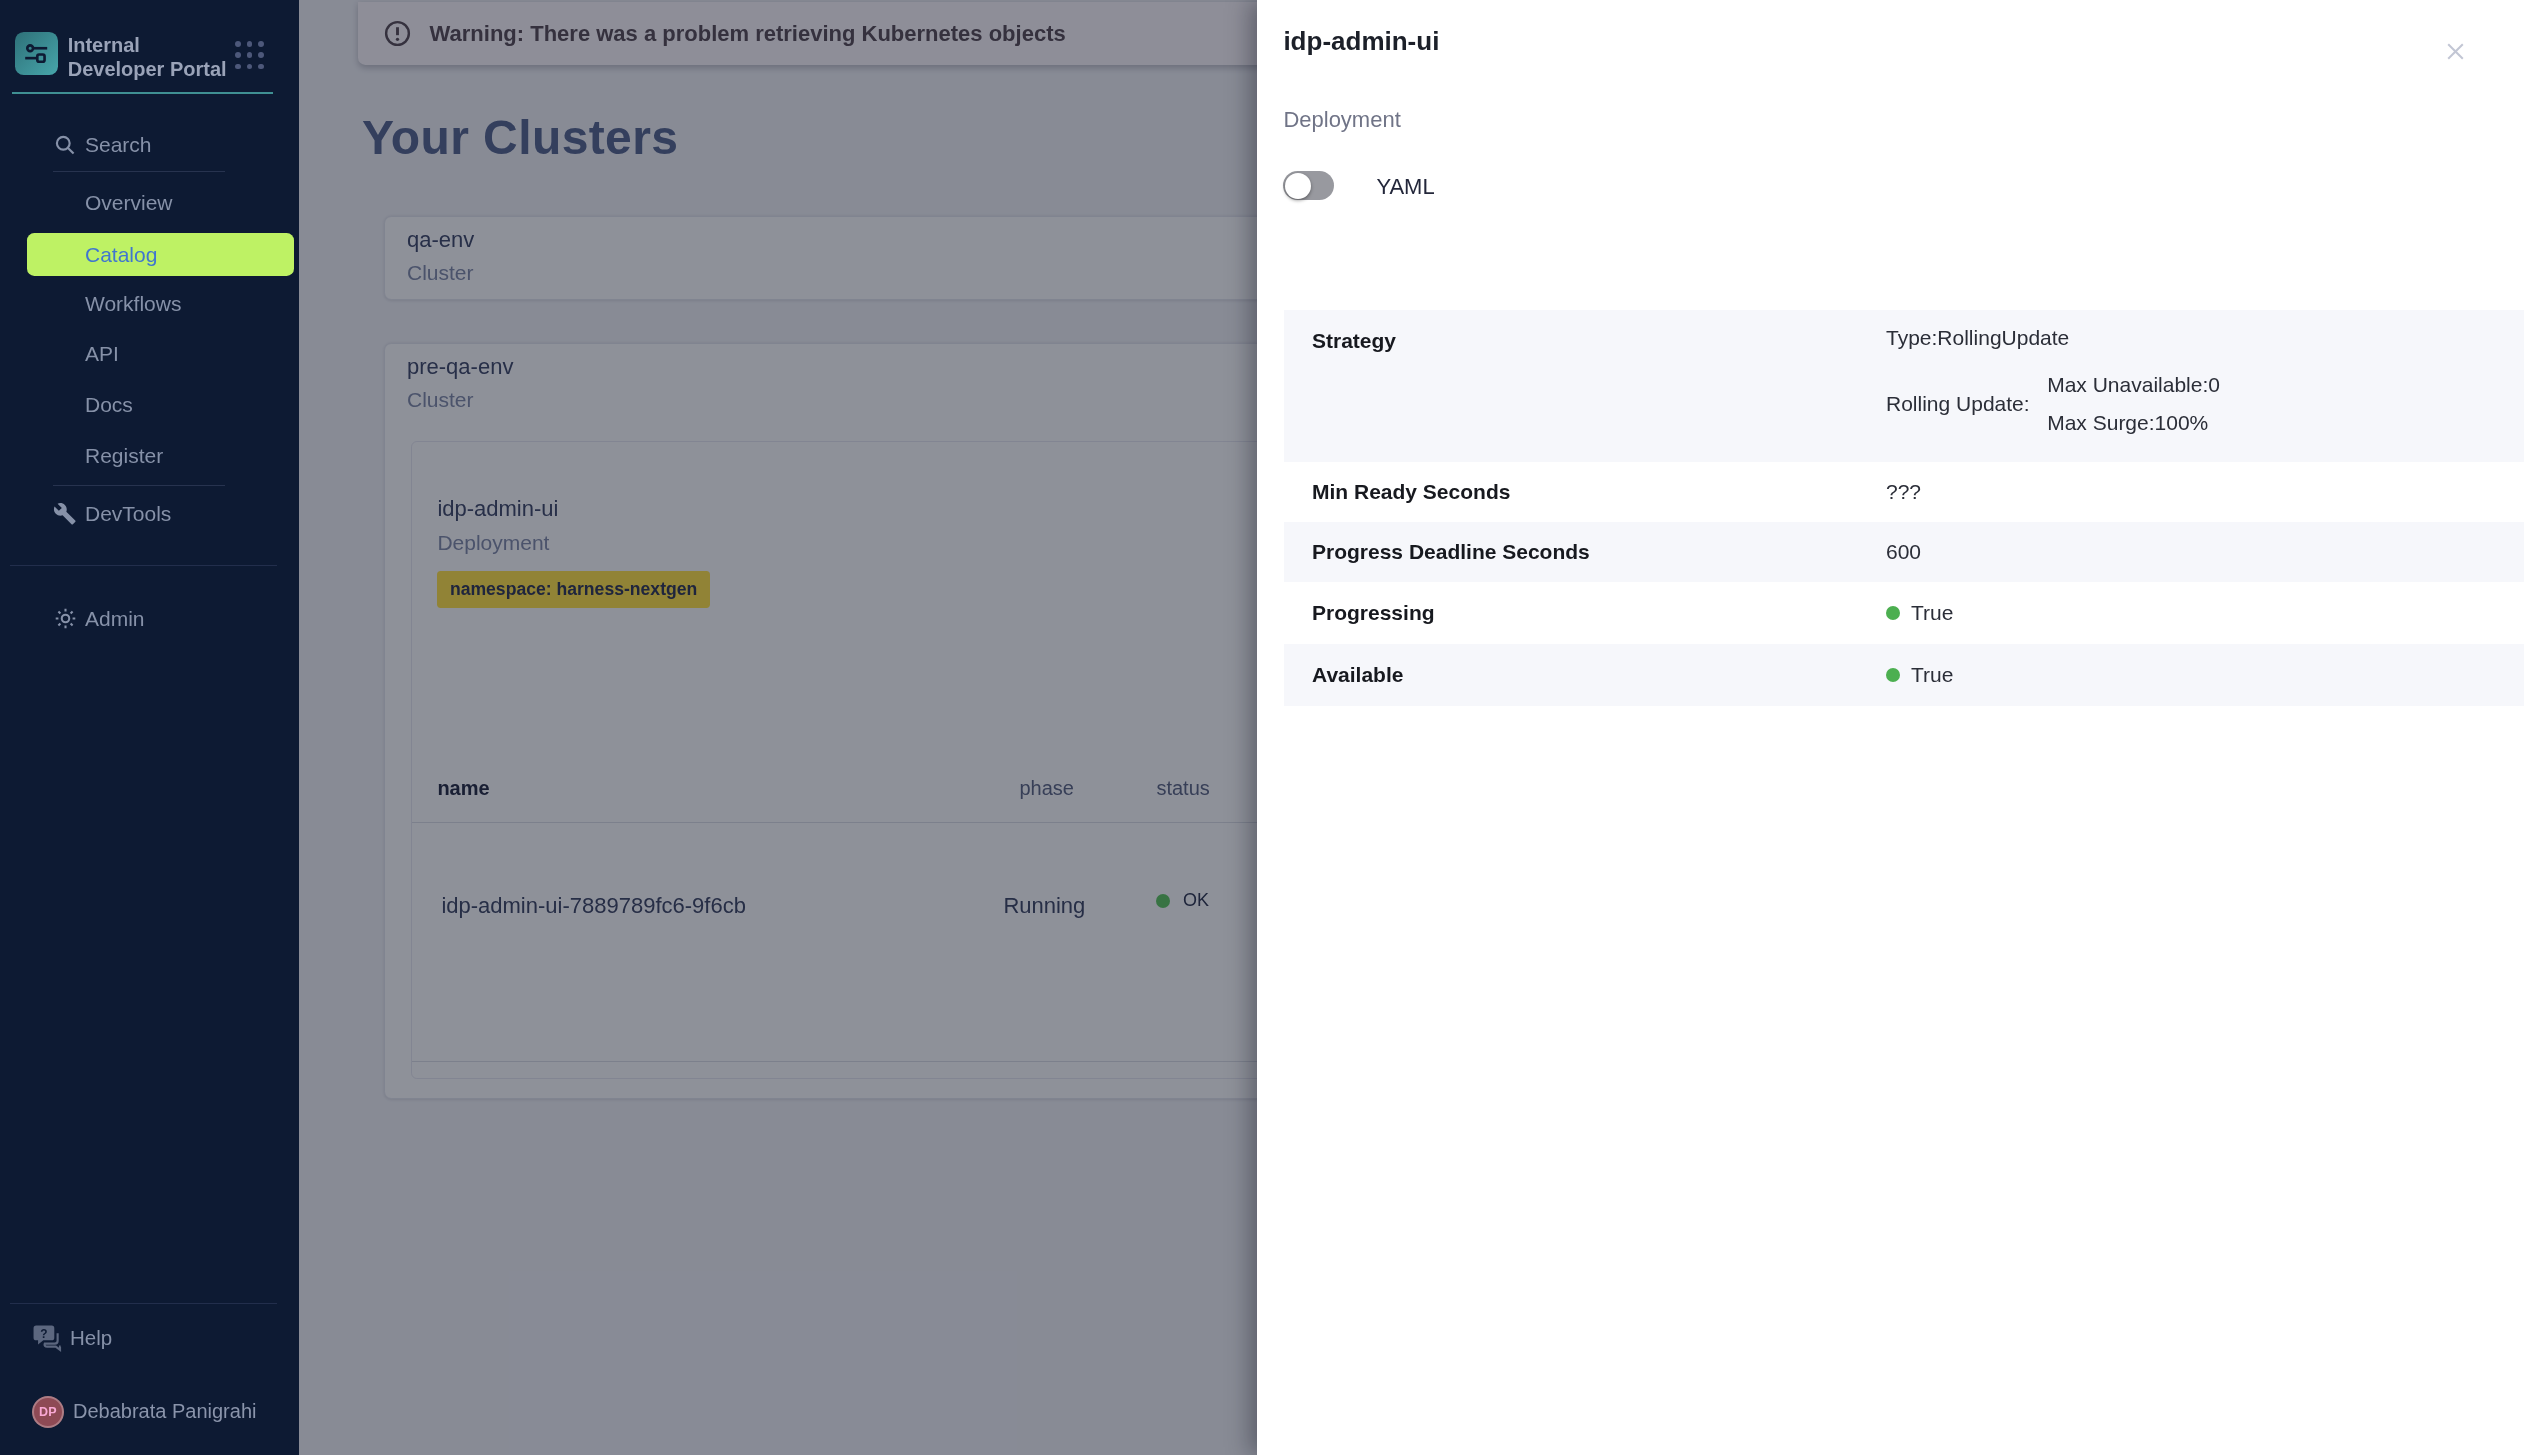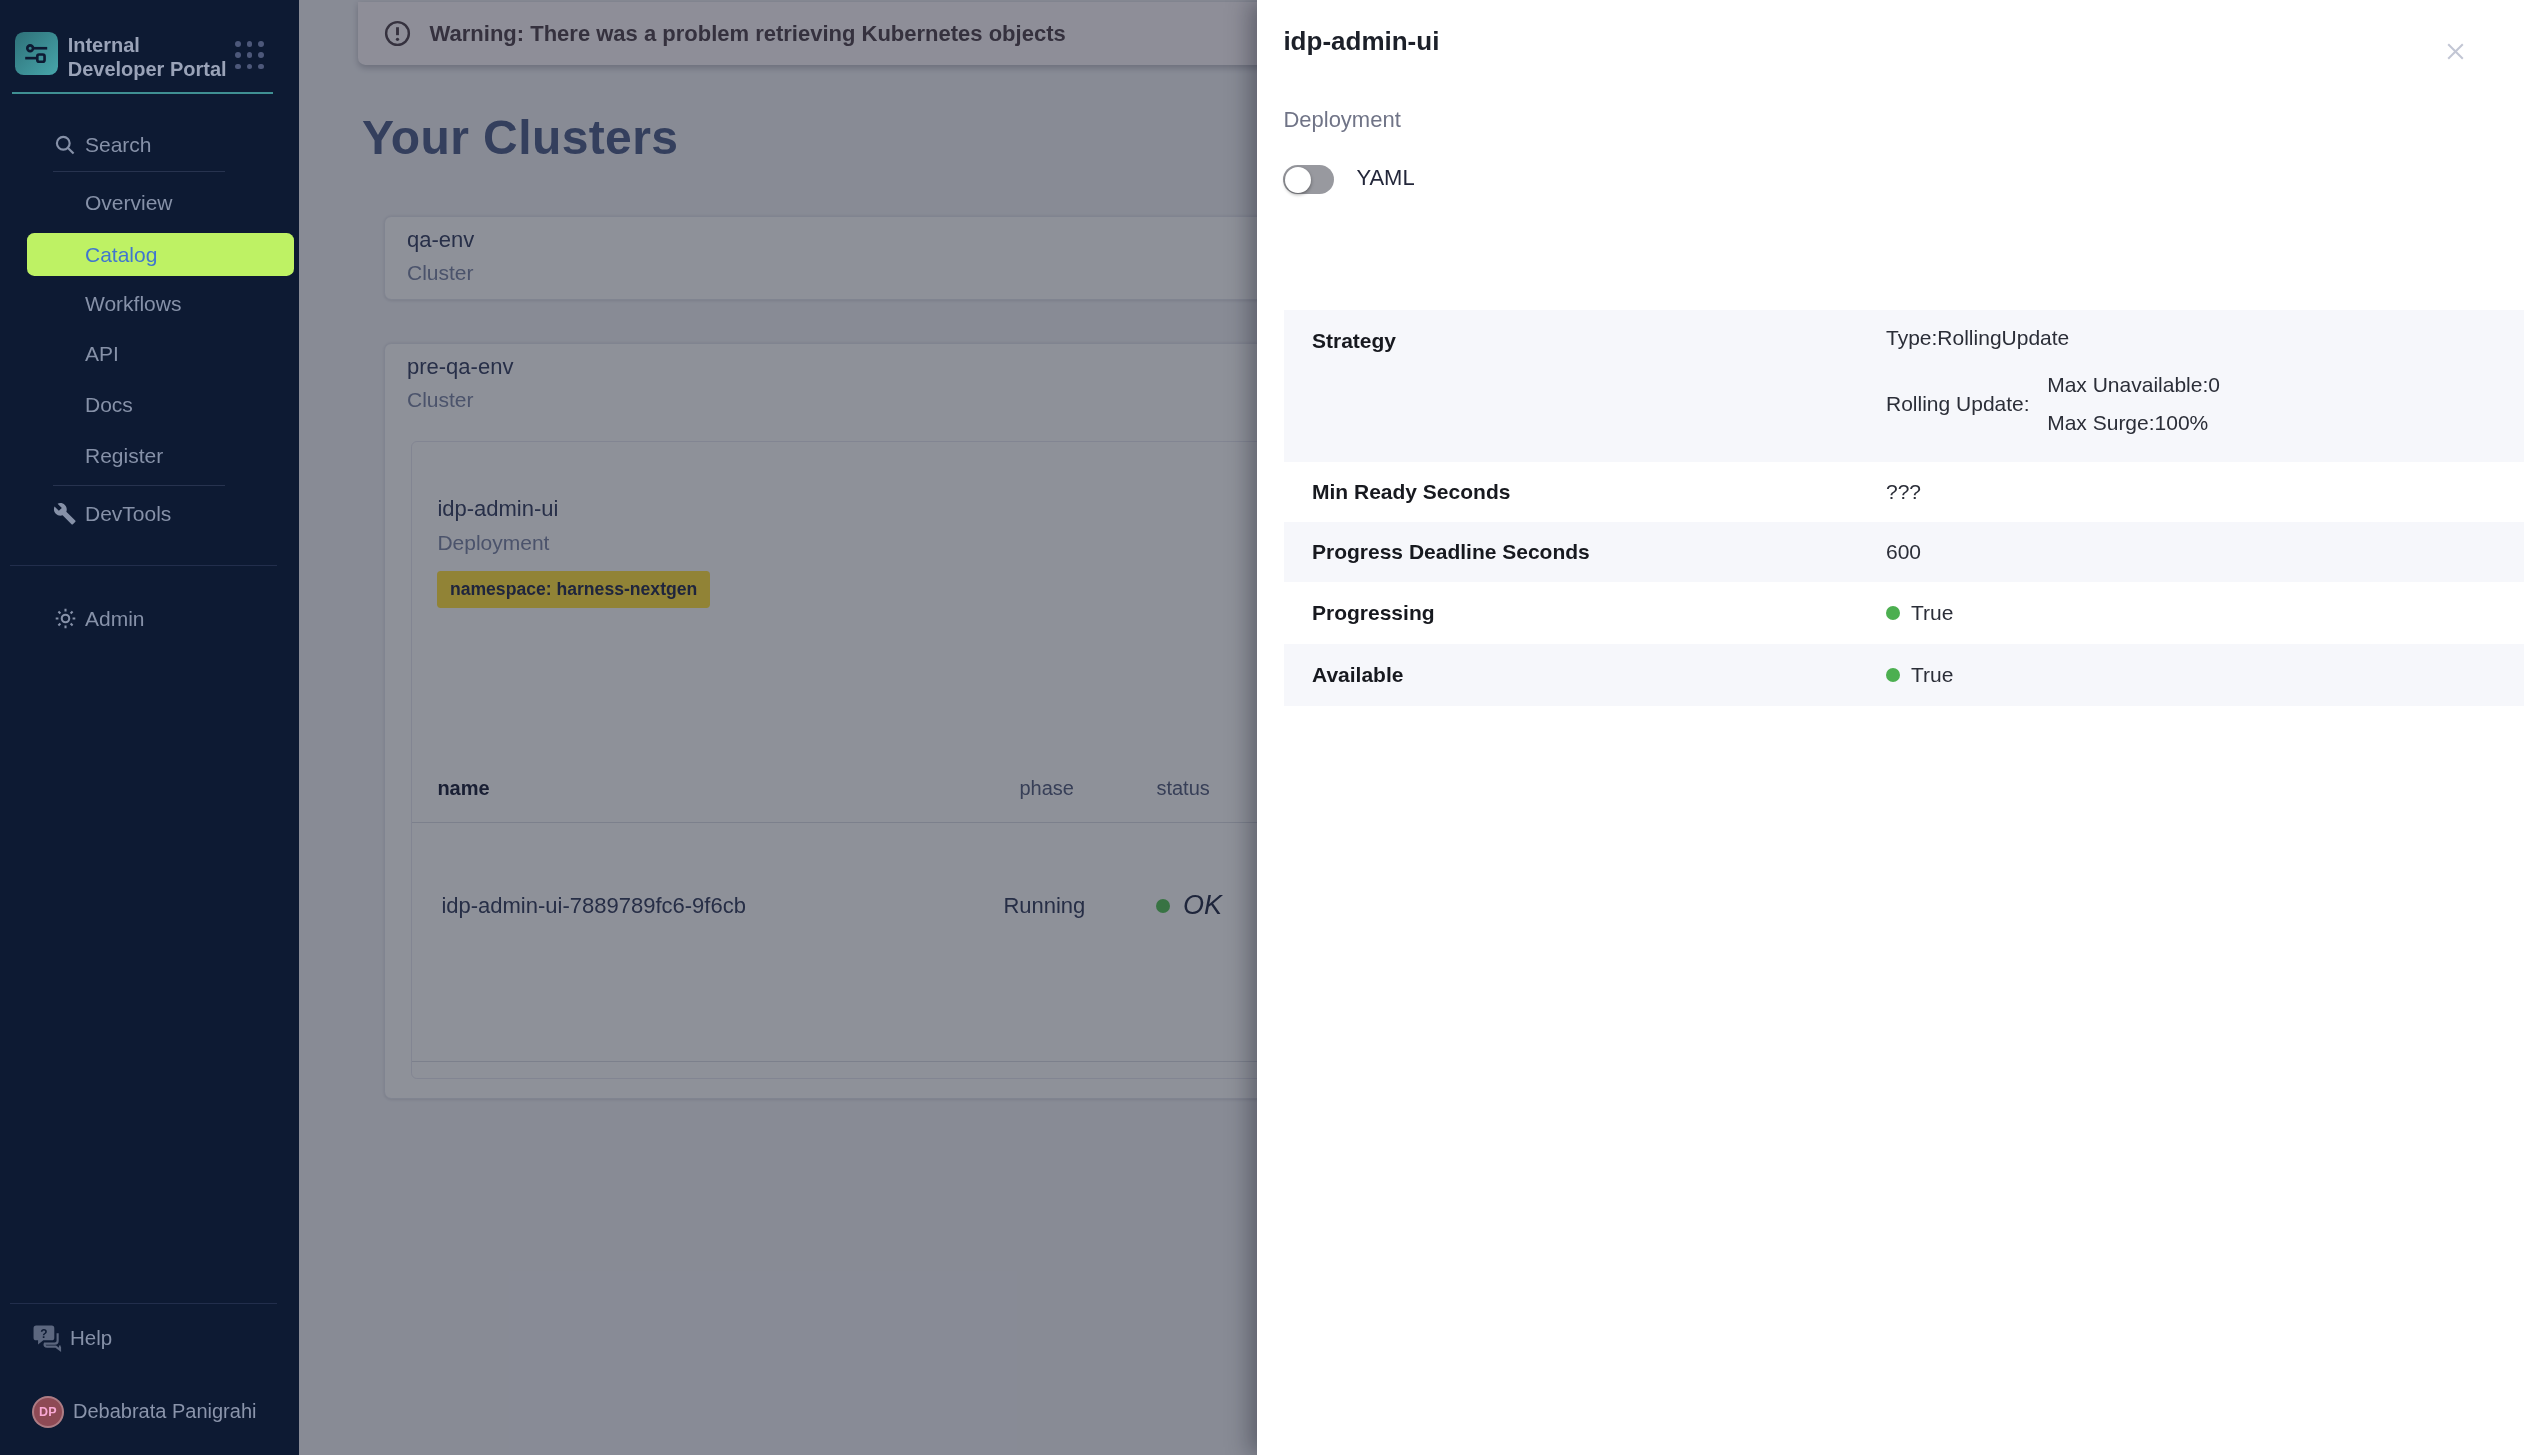--- a/index.html
+++ b/index.html
@@ -99,33 +99,33 @@
   .pod-header .h-name   { position:absolute; left:25px;  top:23.5px; font-size:20px; font-weight:700; color:#242b44; }
   .pod-header .h-phase  { position:absolute; left:607px; top:23.5px; font-size:20px; color:#5a6584; }
   .pod-header .h-status { position:absolute; left:744px;top:23.5px; font-size:20px; color:#5a6584; }
   .pod-row { position:absolute; left:0; top:381px; width:100%; height:239px; border-bottom:0.7px solid #d7dae4; cursor:pointer; }
   .pod-row .r-name   { position:absolute; left:29px;  top:70px; font-size:22px; color:#3b4564; }
   .pod-row .r-phase  { position:absolute; left:591px; top:70px; font-size:22px; color:#3b4564; }
   .pod-row .r-status { position:absolute; left:744px; top:67px; display:flex; align-items:center; }
   .dot { width:14px; height:14px; border-radius:50%; display:inline-block; }
   .dot.dim { background:var(--green-dim); }
   .dot.bright { background:var(--green); }
-  .pod-row .r-ok { margin-left:12.5px; font-size:27px; color:#2c3550;font-style:italic; }
+  .pod-row .r-ok { margin-left:12.5px; font-size:18px; color:#2c3550; }
 
   
   .drawer {
     position:absolute; left:1257px; top:0; width:1268px; height:1455px;
     background:#ffffff; z-index:30;
     box-shadow:-7.3px 0 22px rgba(10,12,25,0.35);
   }
   .drawer-title { position:absolute; left:26.4px; top:26.4px; font-size:26px; font-weight:700; color:#1c2029; }
   .close-btn { position:absolute; left:1182px; top:35px; width:32px; height:32px; cursor:pointer; display:flex; align-items:center; justify-content:center; }
   .drawer-section { position:absolute; left:26.4px; top:107px; font-size:22px; color:#707487; }
 
-  .toggle-row { position:absolute; left:26.4px; top:165px; height:35px; display:flex; align-items:flex-start; cursor:pointer; }
+  .toggle-row { position:absolute; left:26.4px; top:165px; height:35px; display:flex; align-items:flex-end; cursor:pointer;gap:20px; }
   .toggle-track { position:relative; width:51px; height:29px; border-radius:14.7px; background:#98999f; }
   .toggle-knob {
     position:absolute; left:1.5px; top:1.5px; width:26.4px; height:26.4px; border-radius:50%;
     background:#ffffff; box-shadow:0 1.5px 3.7px rgba(0,0,0,0.4);
   }
   .toggle-label { margin-left:22px; font-size:22px; color:#23273a; }
 
   .dtable { position:absolute; left:27px; top:310px; right:0; }
   .drow { position:relative; width:100%; }
   .drow.stripe { background:#f6f7fb; }

